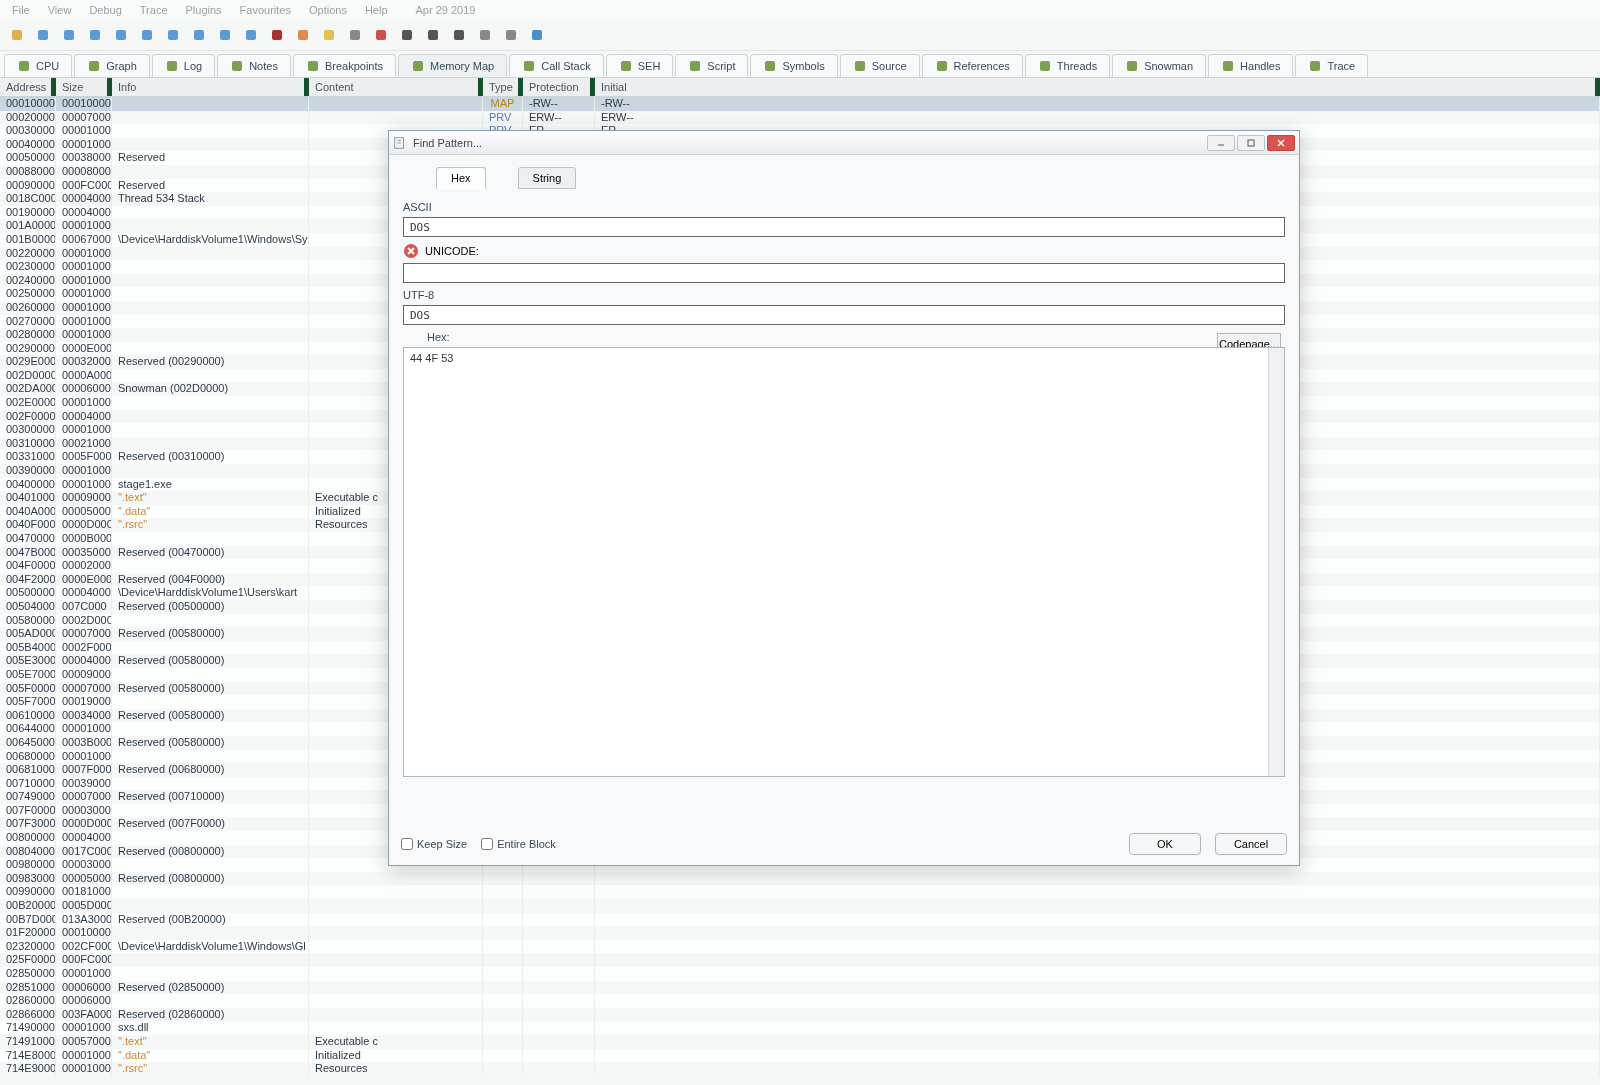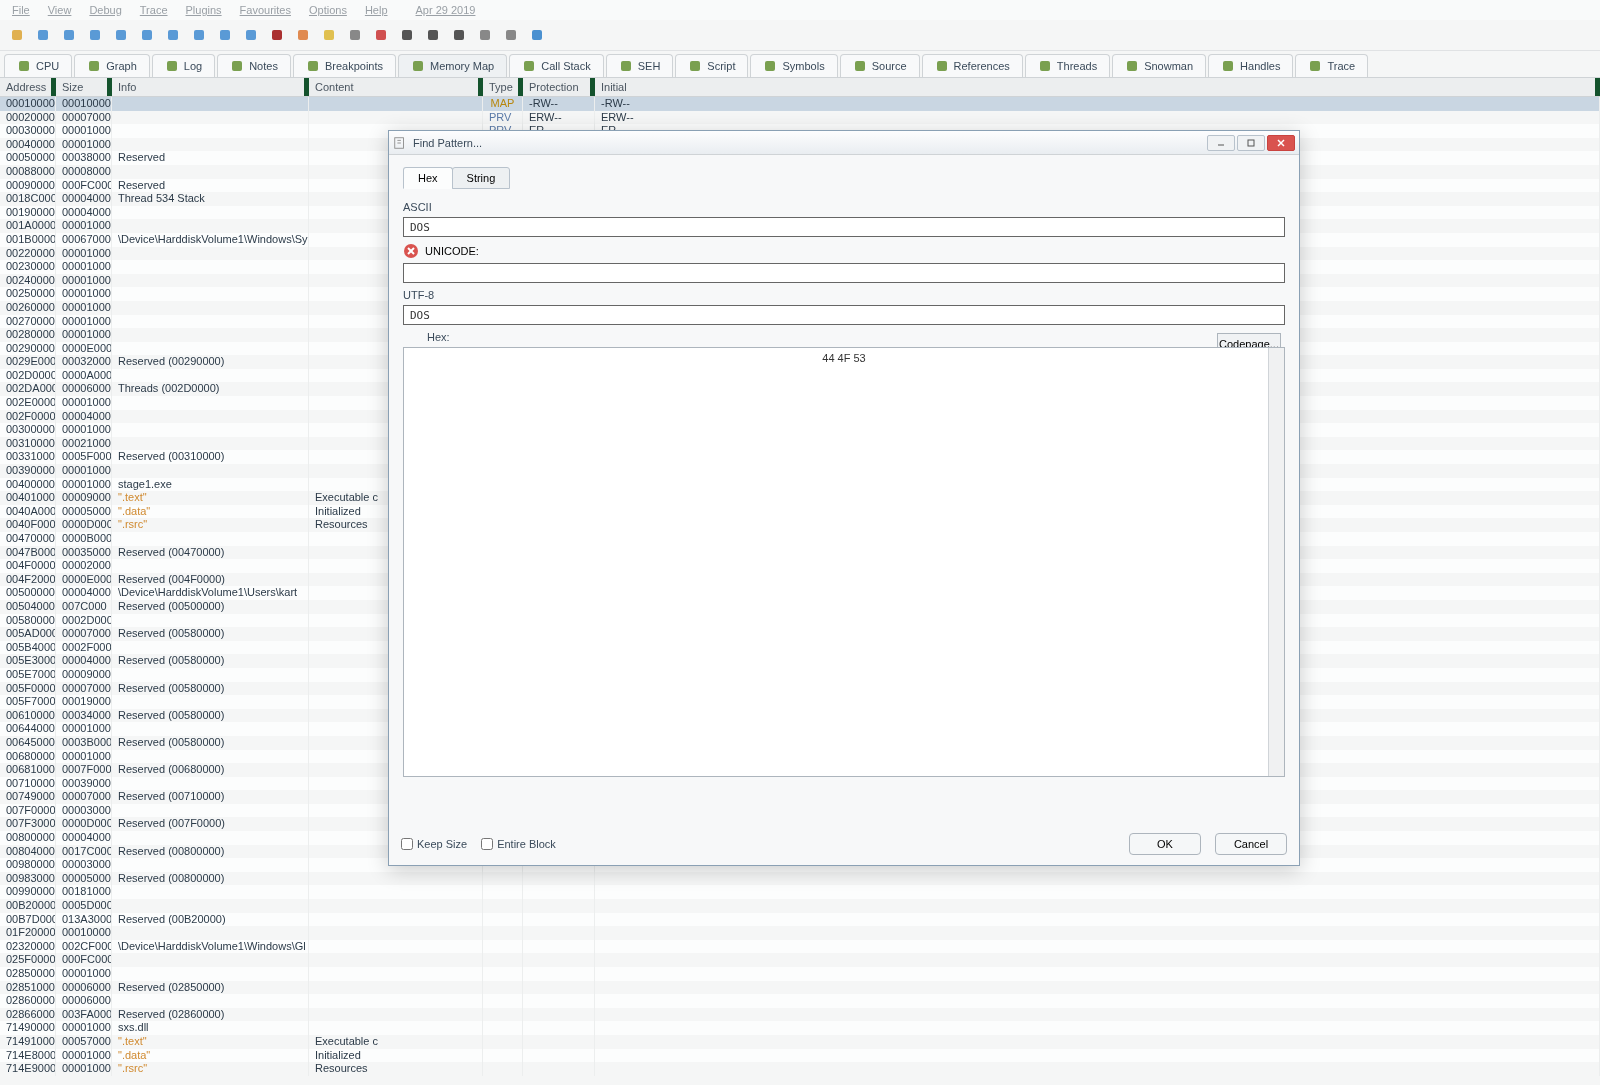--- a/index.html
+++ b/index.html
@@ -1,17 +1,17 @@
 <!DOCTYPE html>
 <html><head>
 <meta charset="utf-8">
 <style>
 *{box-sizing:border-box;margin:0;padding:0;font-family:"Segoe UI",Tahoma,sans-serif;font-size:11px;}
 body{background:#f5f6f6;width:1600px;height:1085px;overflow:hidden;position:relative;}
-.menubar{display:flex;gap:18px;padding:4px 12px;background:#f9fafa;color:#9aa0a6;text-decoration:underline;}
+.menubar{display:flex;gap:18px;padding:4px 12px;background:#f9fafa;color:#9aa0a6;}
 .menubar .item{cursor:default;}
 .menubar .date{margin-left:10px;color:#9aa0a6;}
 .toolbar{display:flex;gap:4px;padding:4px 6px;background:#f5f6f6;border-bottom:1px solid #e0e2e4;}
 .toolbar .tbtn{width:22px;height:22px;border:1px solid transparent;border-radius:2px;display:flex;align-items:center;justify-content:center;}
 .toolbar .tbtn svg{width:16px;height:16px;}
 .tabs{display:flex;gap:2px;padding:3px 4px 0 4px;background:#f5f6f6;border-bottom:1px solid #cfd3d6;}
 .tab{display:flex;align-items:center;gap:5px;padding:4px 12px;border:1px solid #cfd3d6;border-bottom:none;border-radius:4px 4px 0 0;background:#f8f9fa;color:#3a4a5a;cursor:default;}
 .tab.active{background:#eef1f3;}
 .tab .ico{width:14px;height:14px;}
 .headers{display:flex;background:#eceeef;border-bottom:1px solid #cfd3d6;font-size:11px;color:#4a5560;}
@@ -36,26 +36,26 @@
 .info-rsrc{color:#d08a30;}
 .dialog{position:absolute;left:388px;top:130px;width:912px;height:736px;background:#f7f8f9;border:1px solid #8aa0b4;box-shadow:0 4px 20px rgba(0,0,0,0.2);}
 .dlg-title{display:flex;align-items:center;background:linear-gradient(#fdfdfe,#e9edf1);height:24px;padding:4px 4px;border-bottom:1px solid #cfd3d6;}
 .dlg-title .tico{width:14px;height:14px;margin-right:6px;}
 .dlg-title .txt{color:#3a4a5a;}
 .dlg-title .wbtns{margin-left:auto;display:flex;gap:2px;}
 .dlg-title .wbtn{width:28px;height:16px;border:1px solid #b8c2cc;border-radius:2px;display:flex;align-items:center;justify-content:center;background:#f0f2f4;}
 .dlg-title .wbtn.close{background:#d9534f;border-color:#c9433f;}
 .dlg-body{padding:12px 14px;}
 .subtabs{display:flex;margin-bottom:12px;}
-.subtab{padding:4px 14px;border:1px solid #b8c2cc;background:#edf0f2;border-radius:3px 3px 0 0;margin-right:-1px;}
+.subtab{padding:4px 14px;border:1px solid #b8c2cc;background:#edf0f2;border-radius:3px 3px 0 0;margin-right:-1px;margin-left:33px;}
 .subtab.active{background:#fcfdfd;border-bottom-color:#fcfdfd;}
 .lbl{color:#3a4a5a;margin:6px 0 4px 0;display:block;}
 .lblrow{display:flex;align-items:center;gap:6px;margin:6px 0 4px 0;text-align:right;}
 .txtinput{width:100%;height:20px;border:1px solid #666;padding:2px 6px;font-family:Consolas,monospace;background:#fff;color:#333;}
-.hexbox{width:100%;height:430px;border:1px solid #adb5bd;background:#fff;padding:4px 6px;font-family:Consolas,monospace;color:#333;position:relative;text-align:center;}
+.hexbox{width:100%;height:430px;border:1px solid #adb5bd;background:#fff;padding:4px 6px;font-family:Consolas,monospace;color:#333;position:relative;}
 .hexbox .scroll{position:absolute;right:0;top:0;bottom:0;width:16px;background:#f0f1f2;border-left:1px solid #d0d4d8;}
 .cp-btn{position:absolute;right:18px;top:202px;width:64px;height:22px;border:1px solid #adb5bd;background:#f0f2f4;font-size:11px;}
 .dlg-footer{position:absolute;left:12px;right:12px;bottom:10px;display:flex;align-items:center;gap:14px;}
 .chk{display:flex;align-items:center;gap:4px;color:#3a4a5a;}
 .chk input{width:12px;height:12px;}
 .dlg-footer .spacer{flex:1;}
 .dlg-footer button{width:72px;height:22px;border:1px solid #adb5bd;background:#f5f7f8;border-radius:4px;}
 .err-ico{width:16px;height:16px;}
 </style>
 </head>
@@ -476,21 +476,21 @@
       <div class="col-size">0000A000</div>
       <div class="col-info "></div>
       <div class="col-content"></div>
       <div class="col-type "></div>
       <div class="col-prot"></div>
       <div class="col-init"></div>
     </div>
     <div class="row">
       <div class="col-addr">002DA000</div>
       <div class="col-size">00006000</div>
-      <div class="col-info ">Threads (002D0000)</div>
+      <div class="col-info ">Snowman (002D0000)</div>
       <div class="col-content"></div>
       <div class="col-type "></div>
       <div class="col-prot"></div>
       <div class="col-init"></div>
     </div>
     <div class="row">
       <div class="col-addr">002E0000</div>
       <div class="col-size">00001000</div>
       <div class="col-info "></div>
       <div class="col-content"></div>

